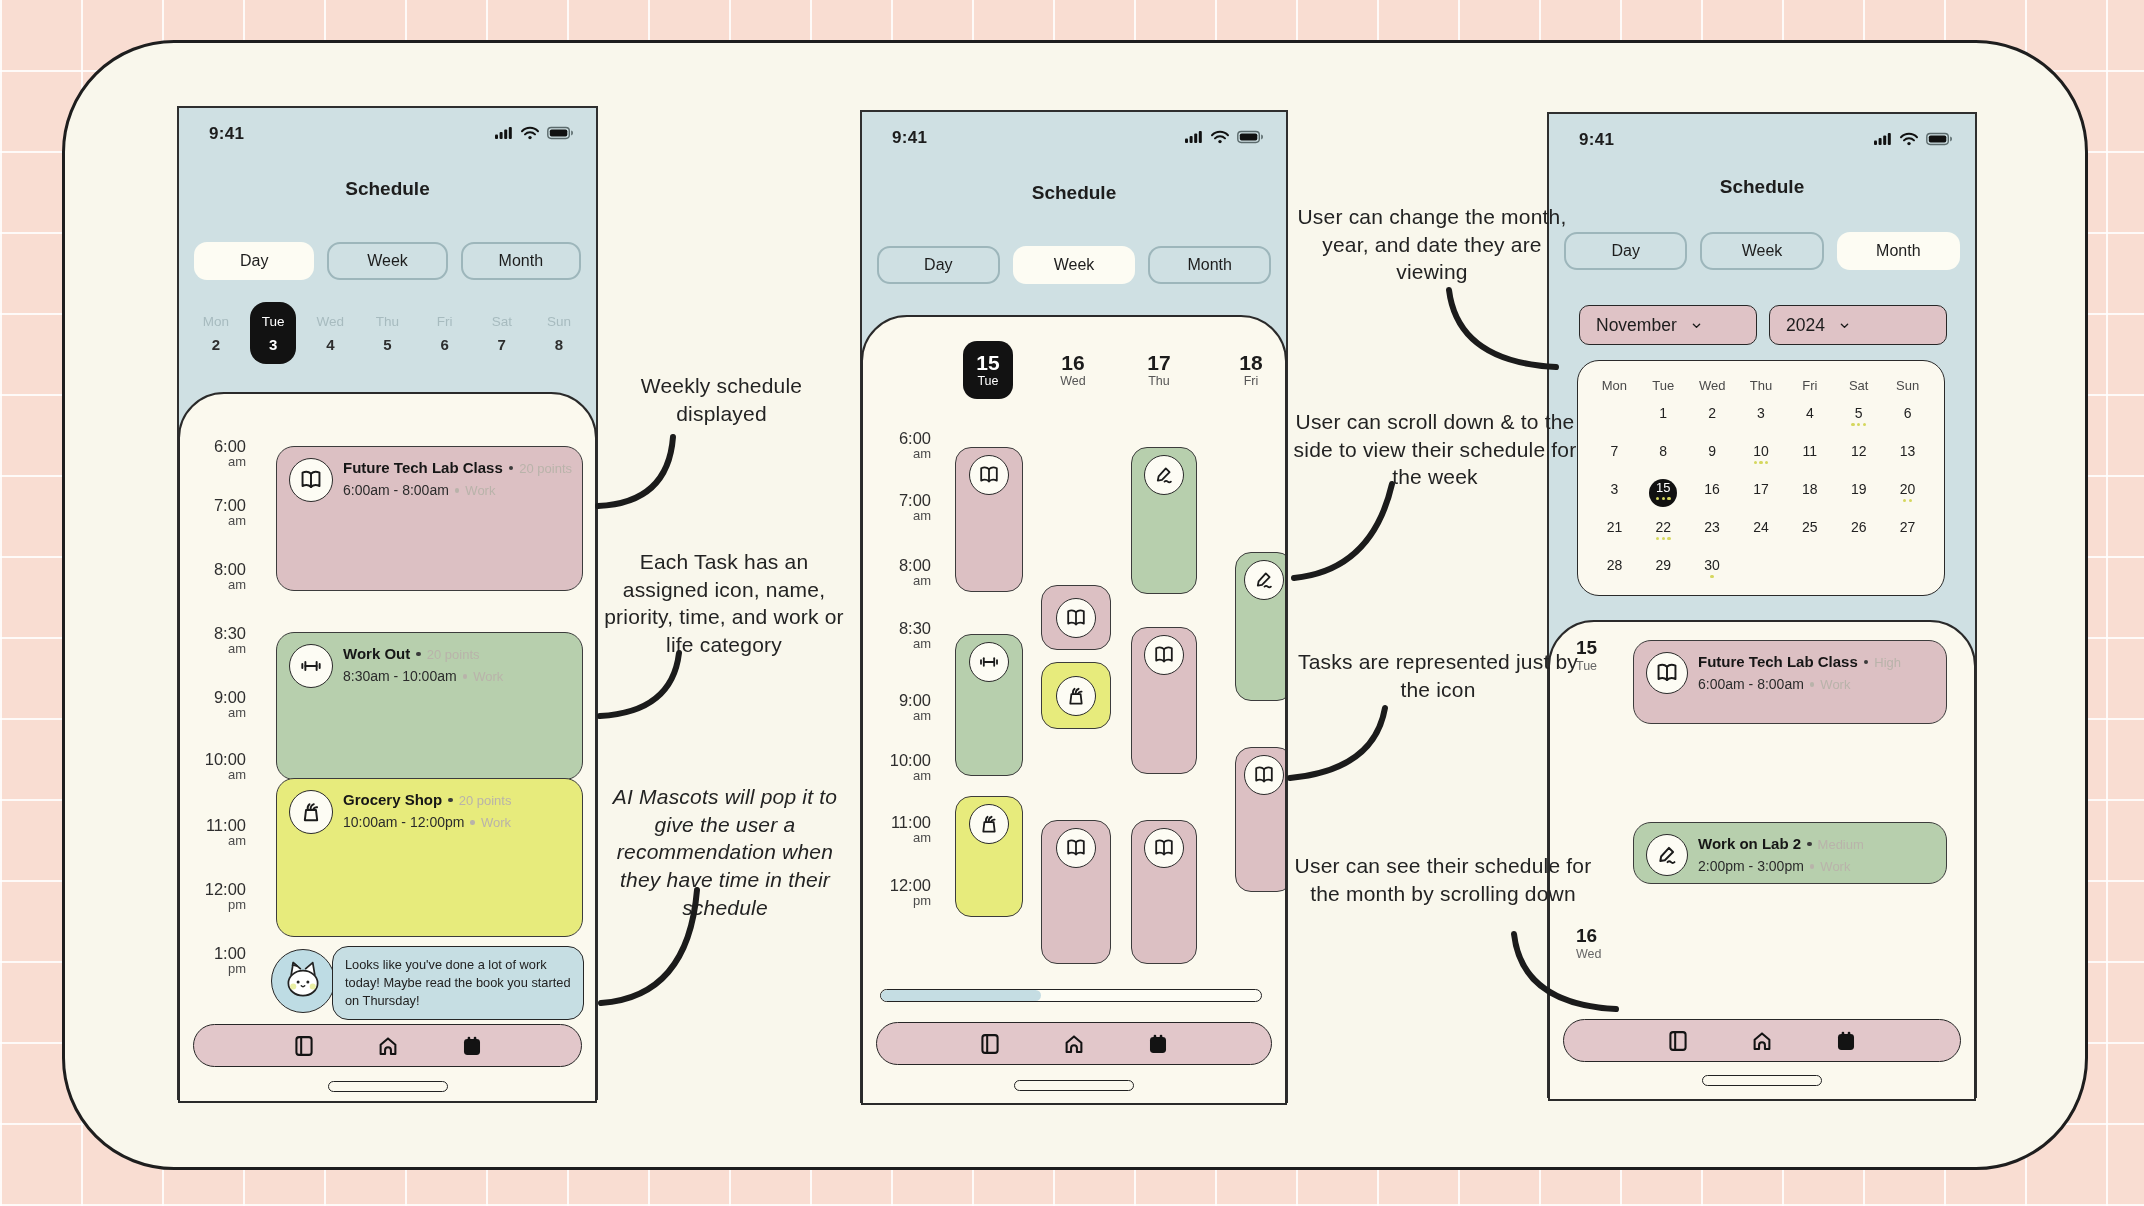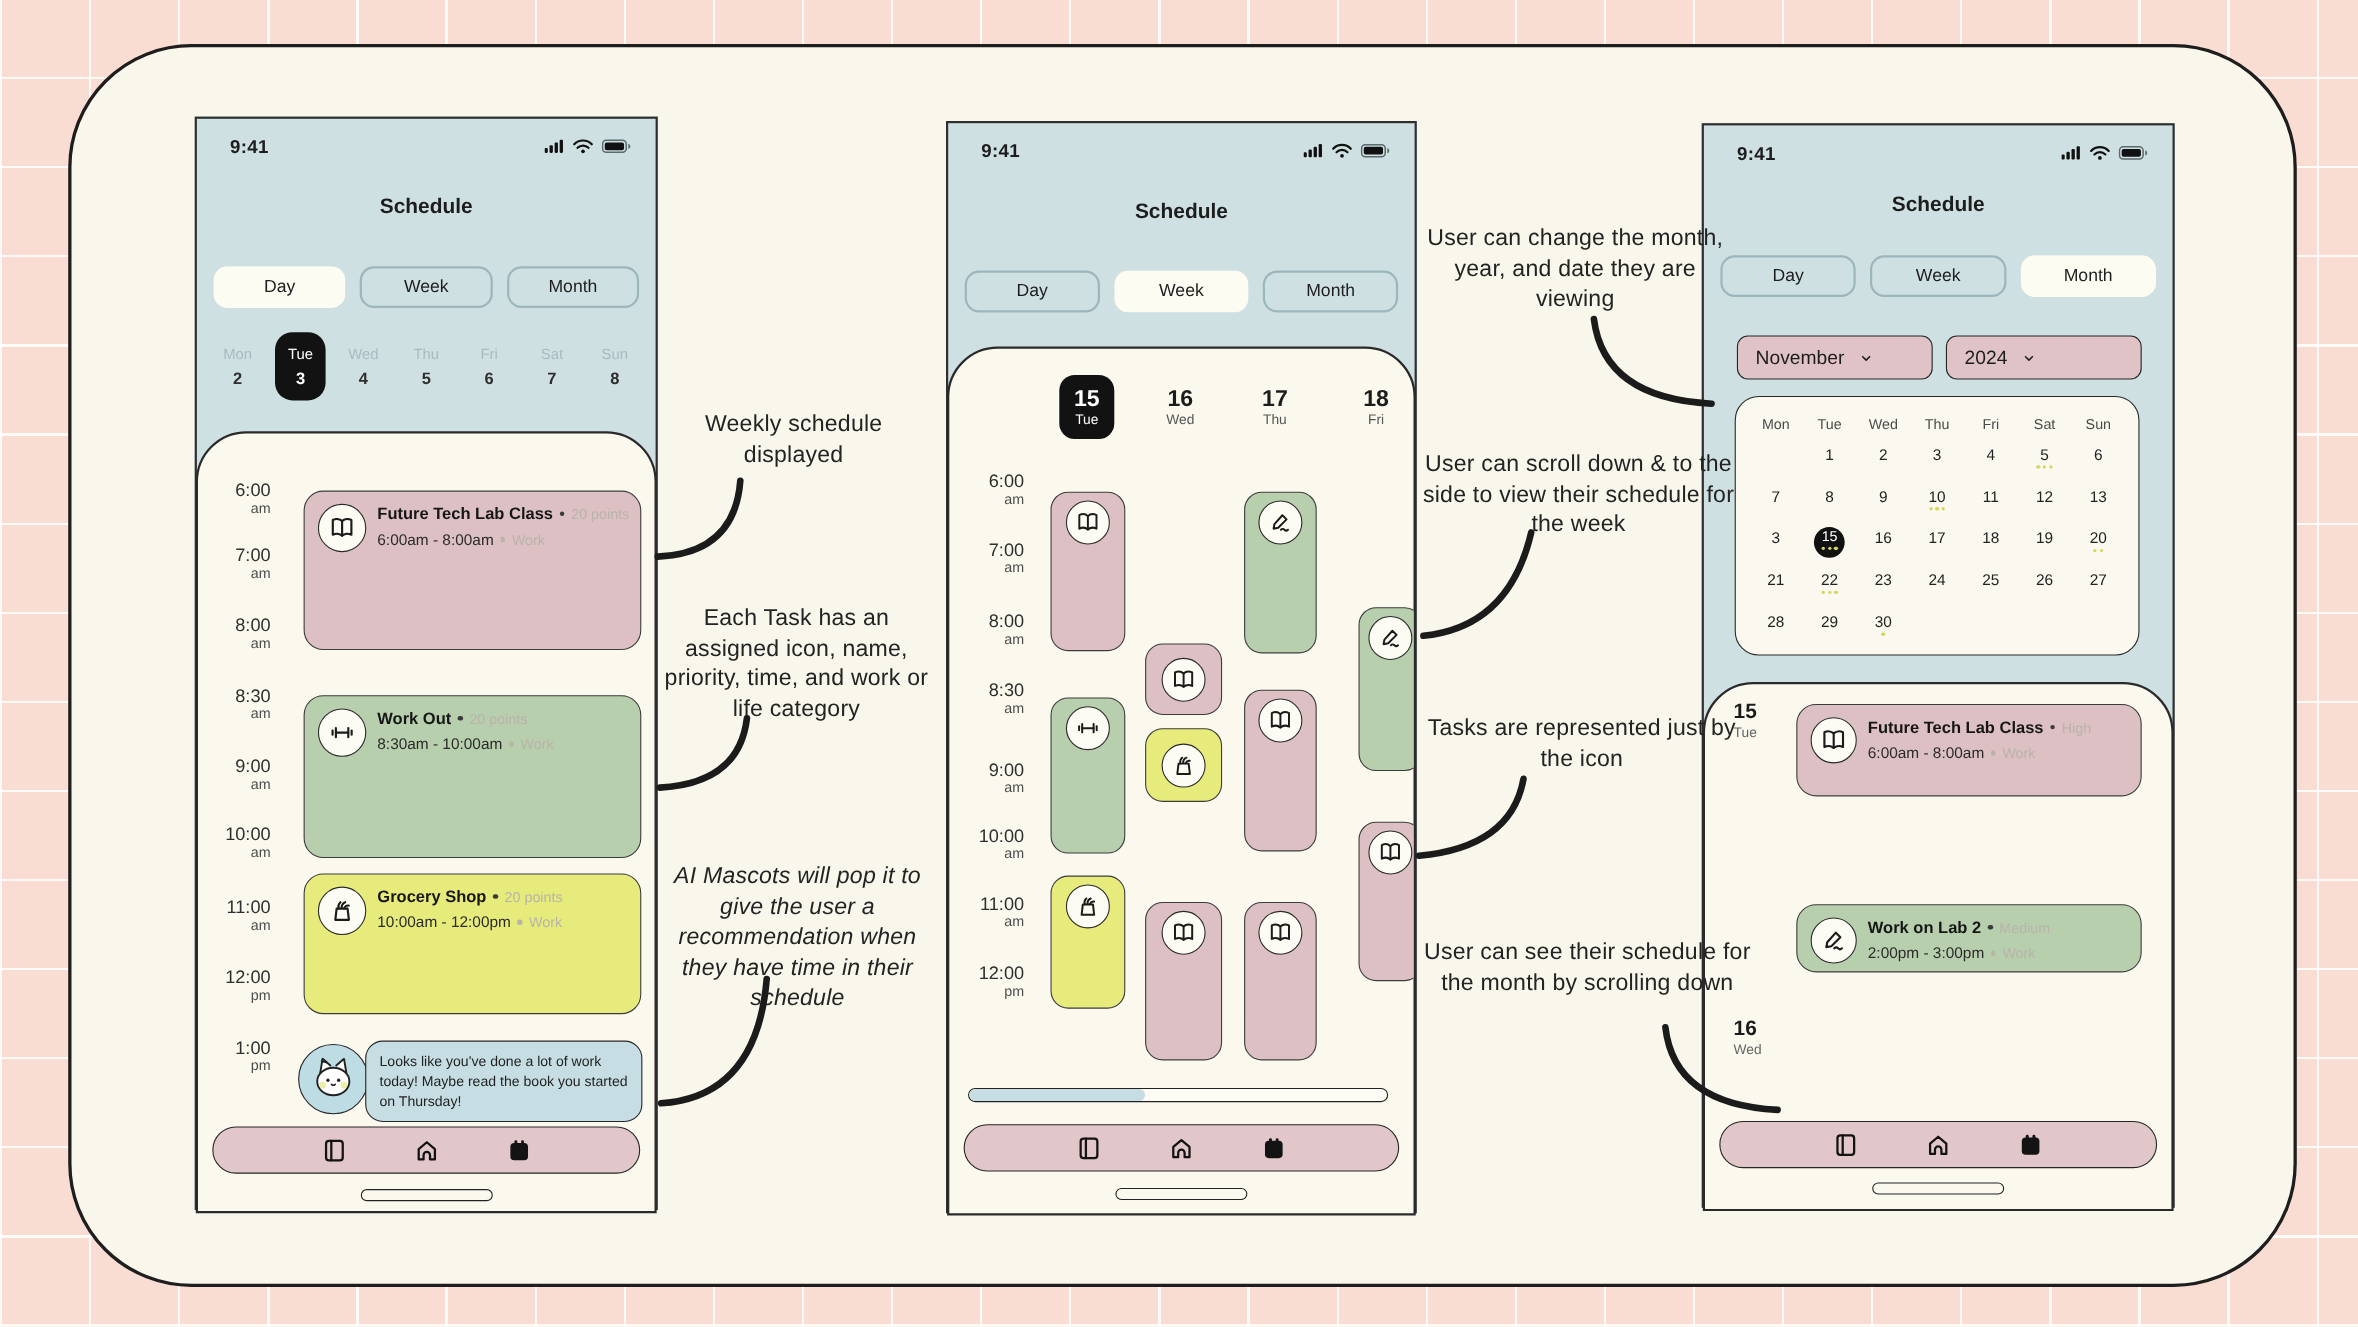--- a/index.html
+++ b/index.html
@@ -253,21 +253,21 @@
             <line x1="4" y1="10.2" x2="4" y2="13.8"></line>
             <line x1="20" y1="10.2" x2="20" y2="13.8"></line>
             <line x1="6.8" y1="12" x2="17.2" y2="12"></line>
           </svg>
         </span>
     <span class="ctxt">
       <span class="l1">Work Out<i class="dot"></i><span class="gray">20 points</span></span>
       <span class="l2" style="display:block">8:30am - 10:00am<i class="dot g"></i><span class="gray">Work</span></span>
     </span>
       </div>
-      <div class="card" style="left:96px;width:307px;top:400px;height:128px;background:#e7eb7c">
+      <div class="card" style="left:96px;width:307px;top:384px;height:159px;background:#e7eb7c">
     <span class="icirc c44">
           <svg viewBox="0 0 24 24">
             <path d="M7.4 10.2L6.3 19.6H17.7L16.6 10.2Z"></path>
             <path d="M9 10C8.6 7.6 9.6 5.6 10.6 4.8"></path>
             <path d="M11.6 9.6C11.6 7.2 13 5.4 14.6 4.8"></path>
             <path d="M13.8 9.8C14.6 8.2 16.2 7.4 17.6 7.6"></path>
           </svg>
         </span>
     <span class="ctxt">
       <span class="l1">Grocery Shop<i class="dot"></i><span class="gray">20 points</span></span>

